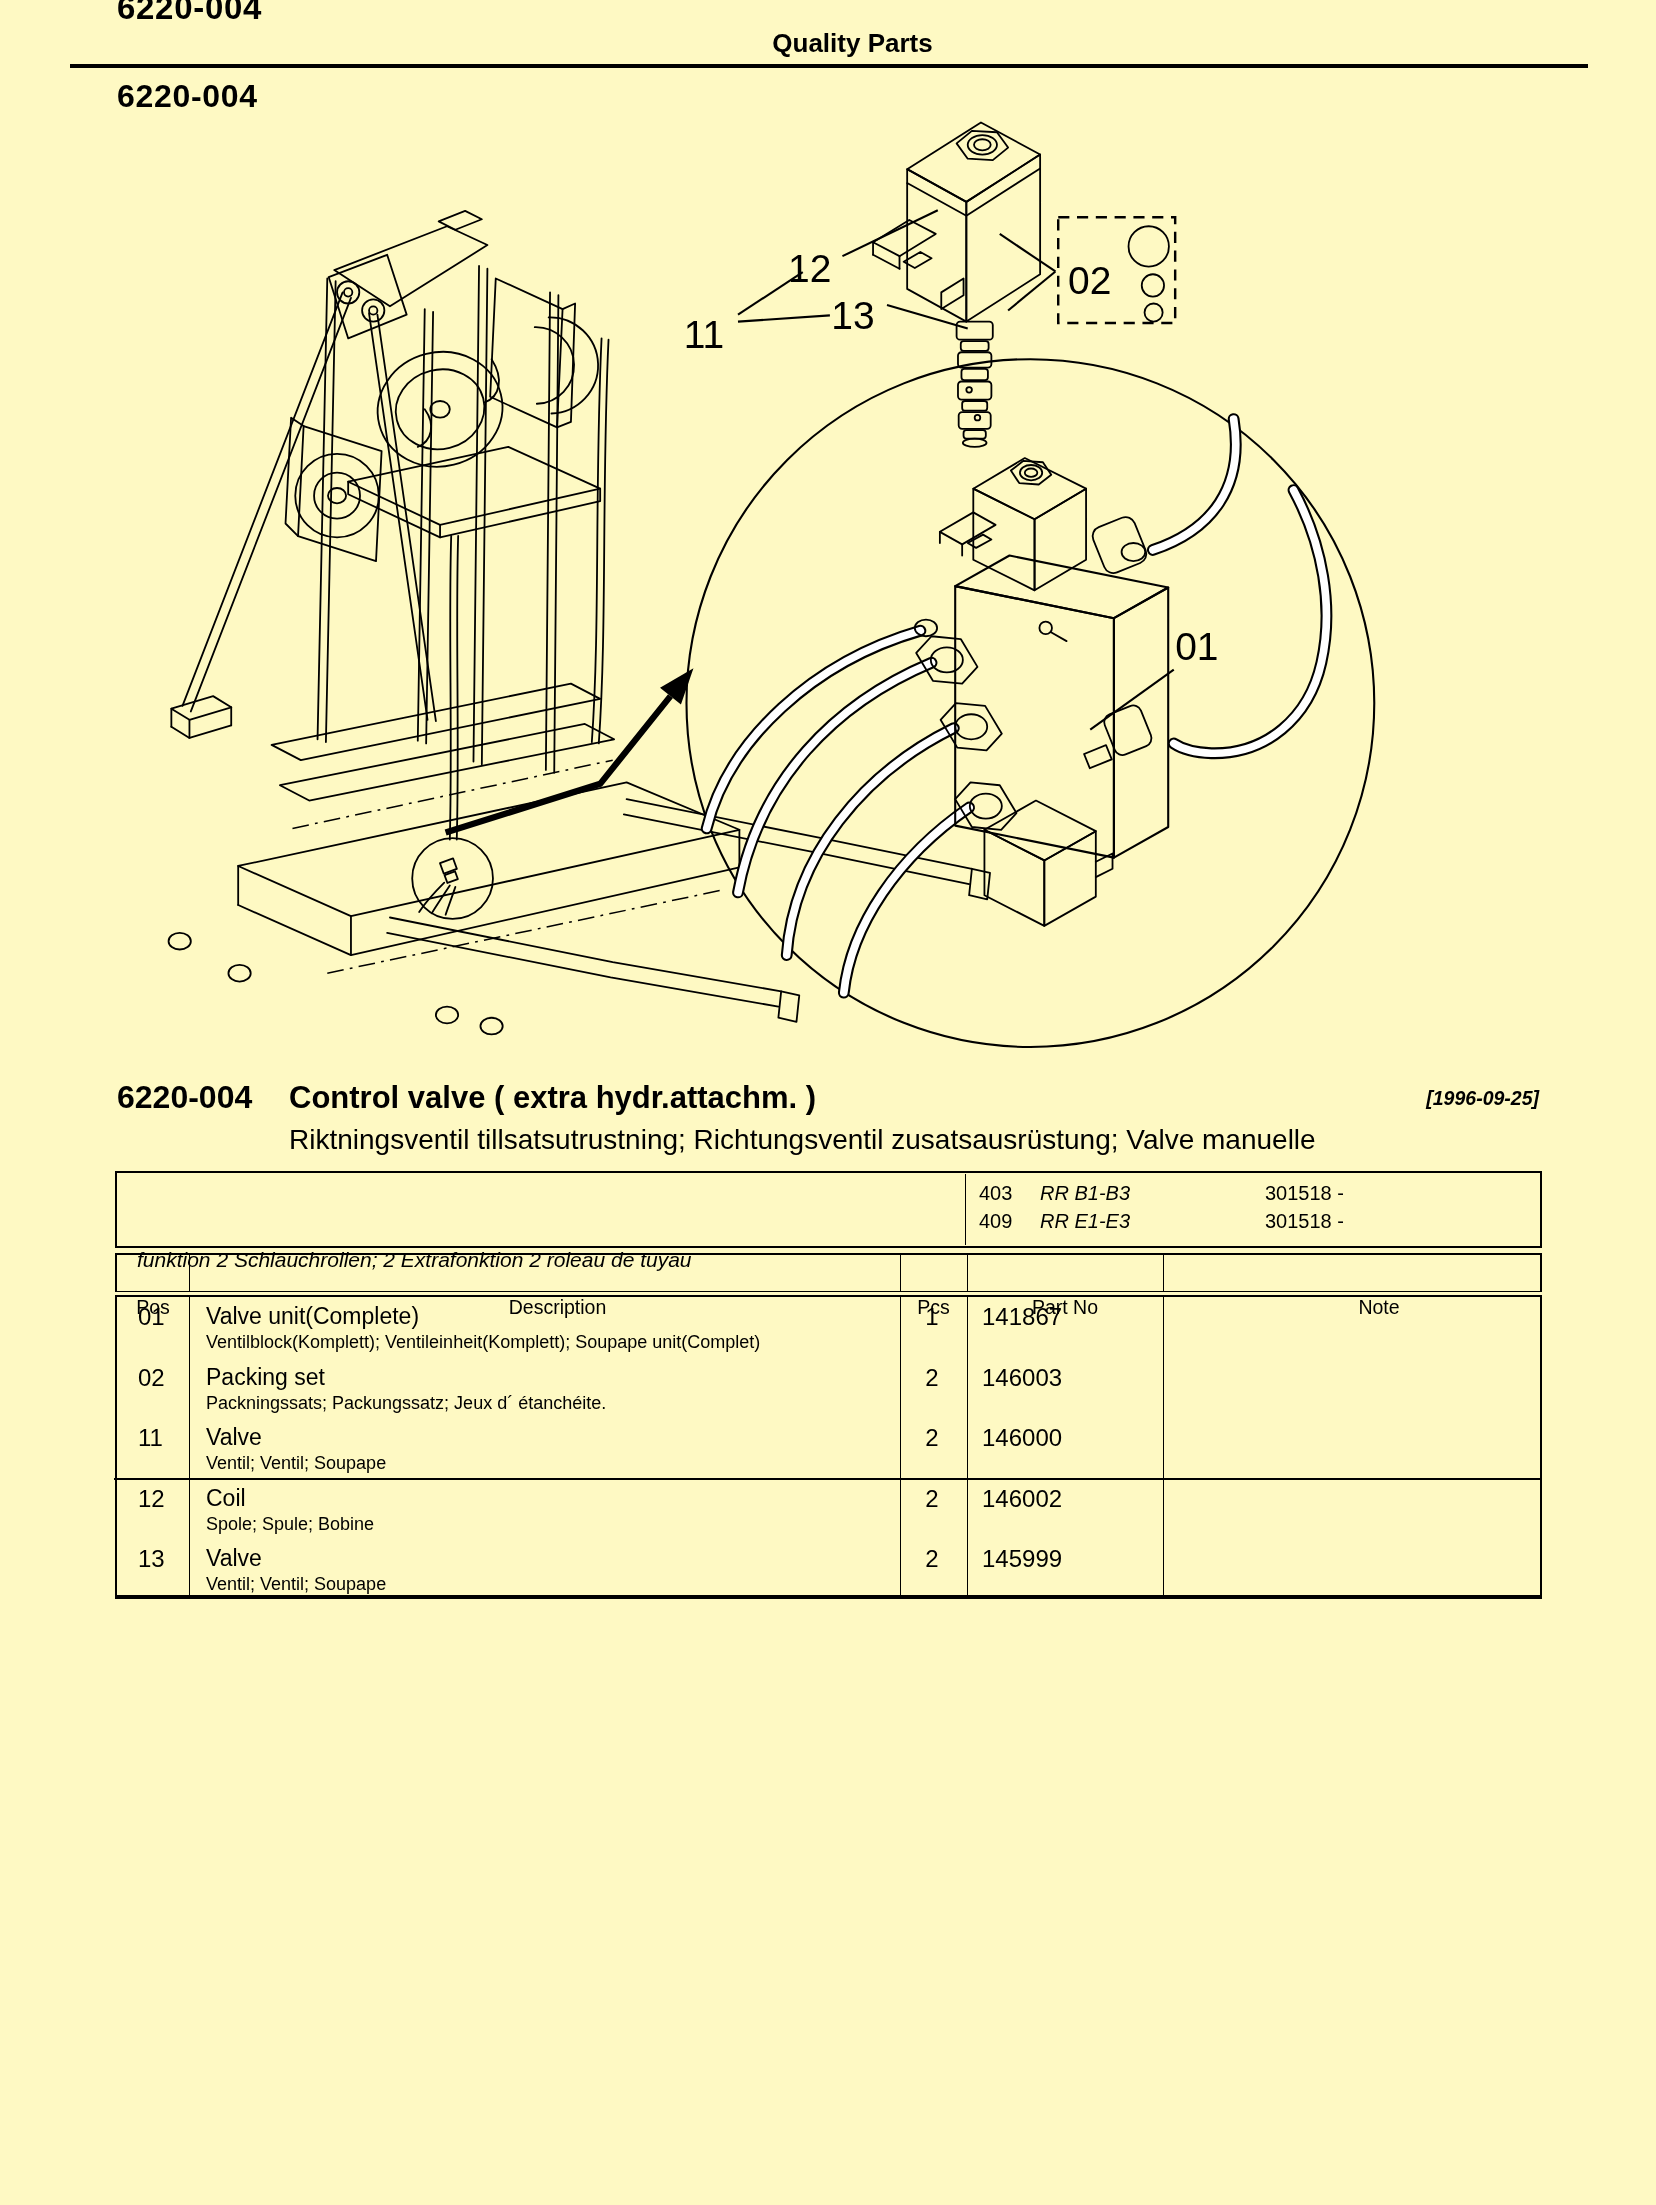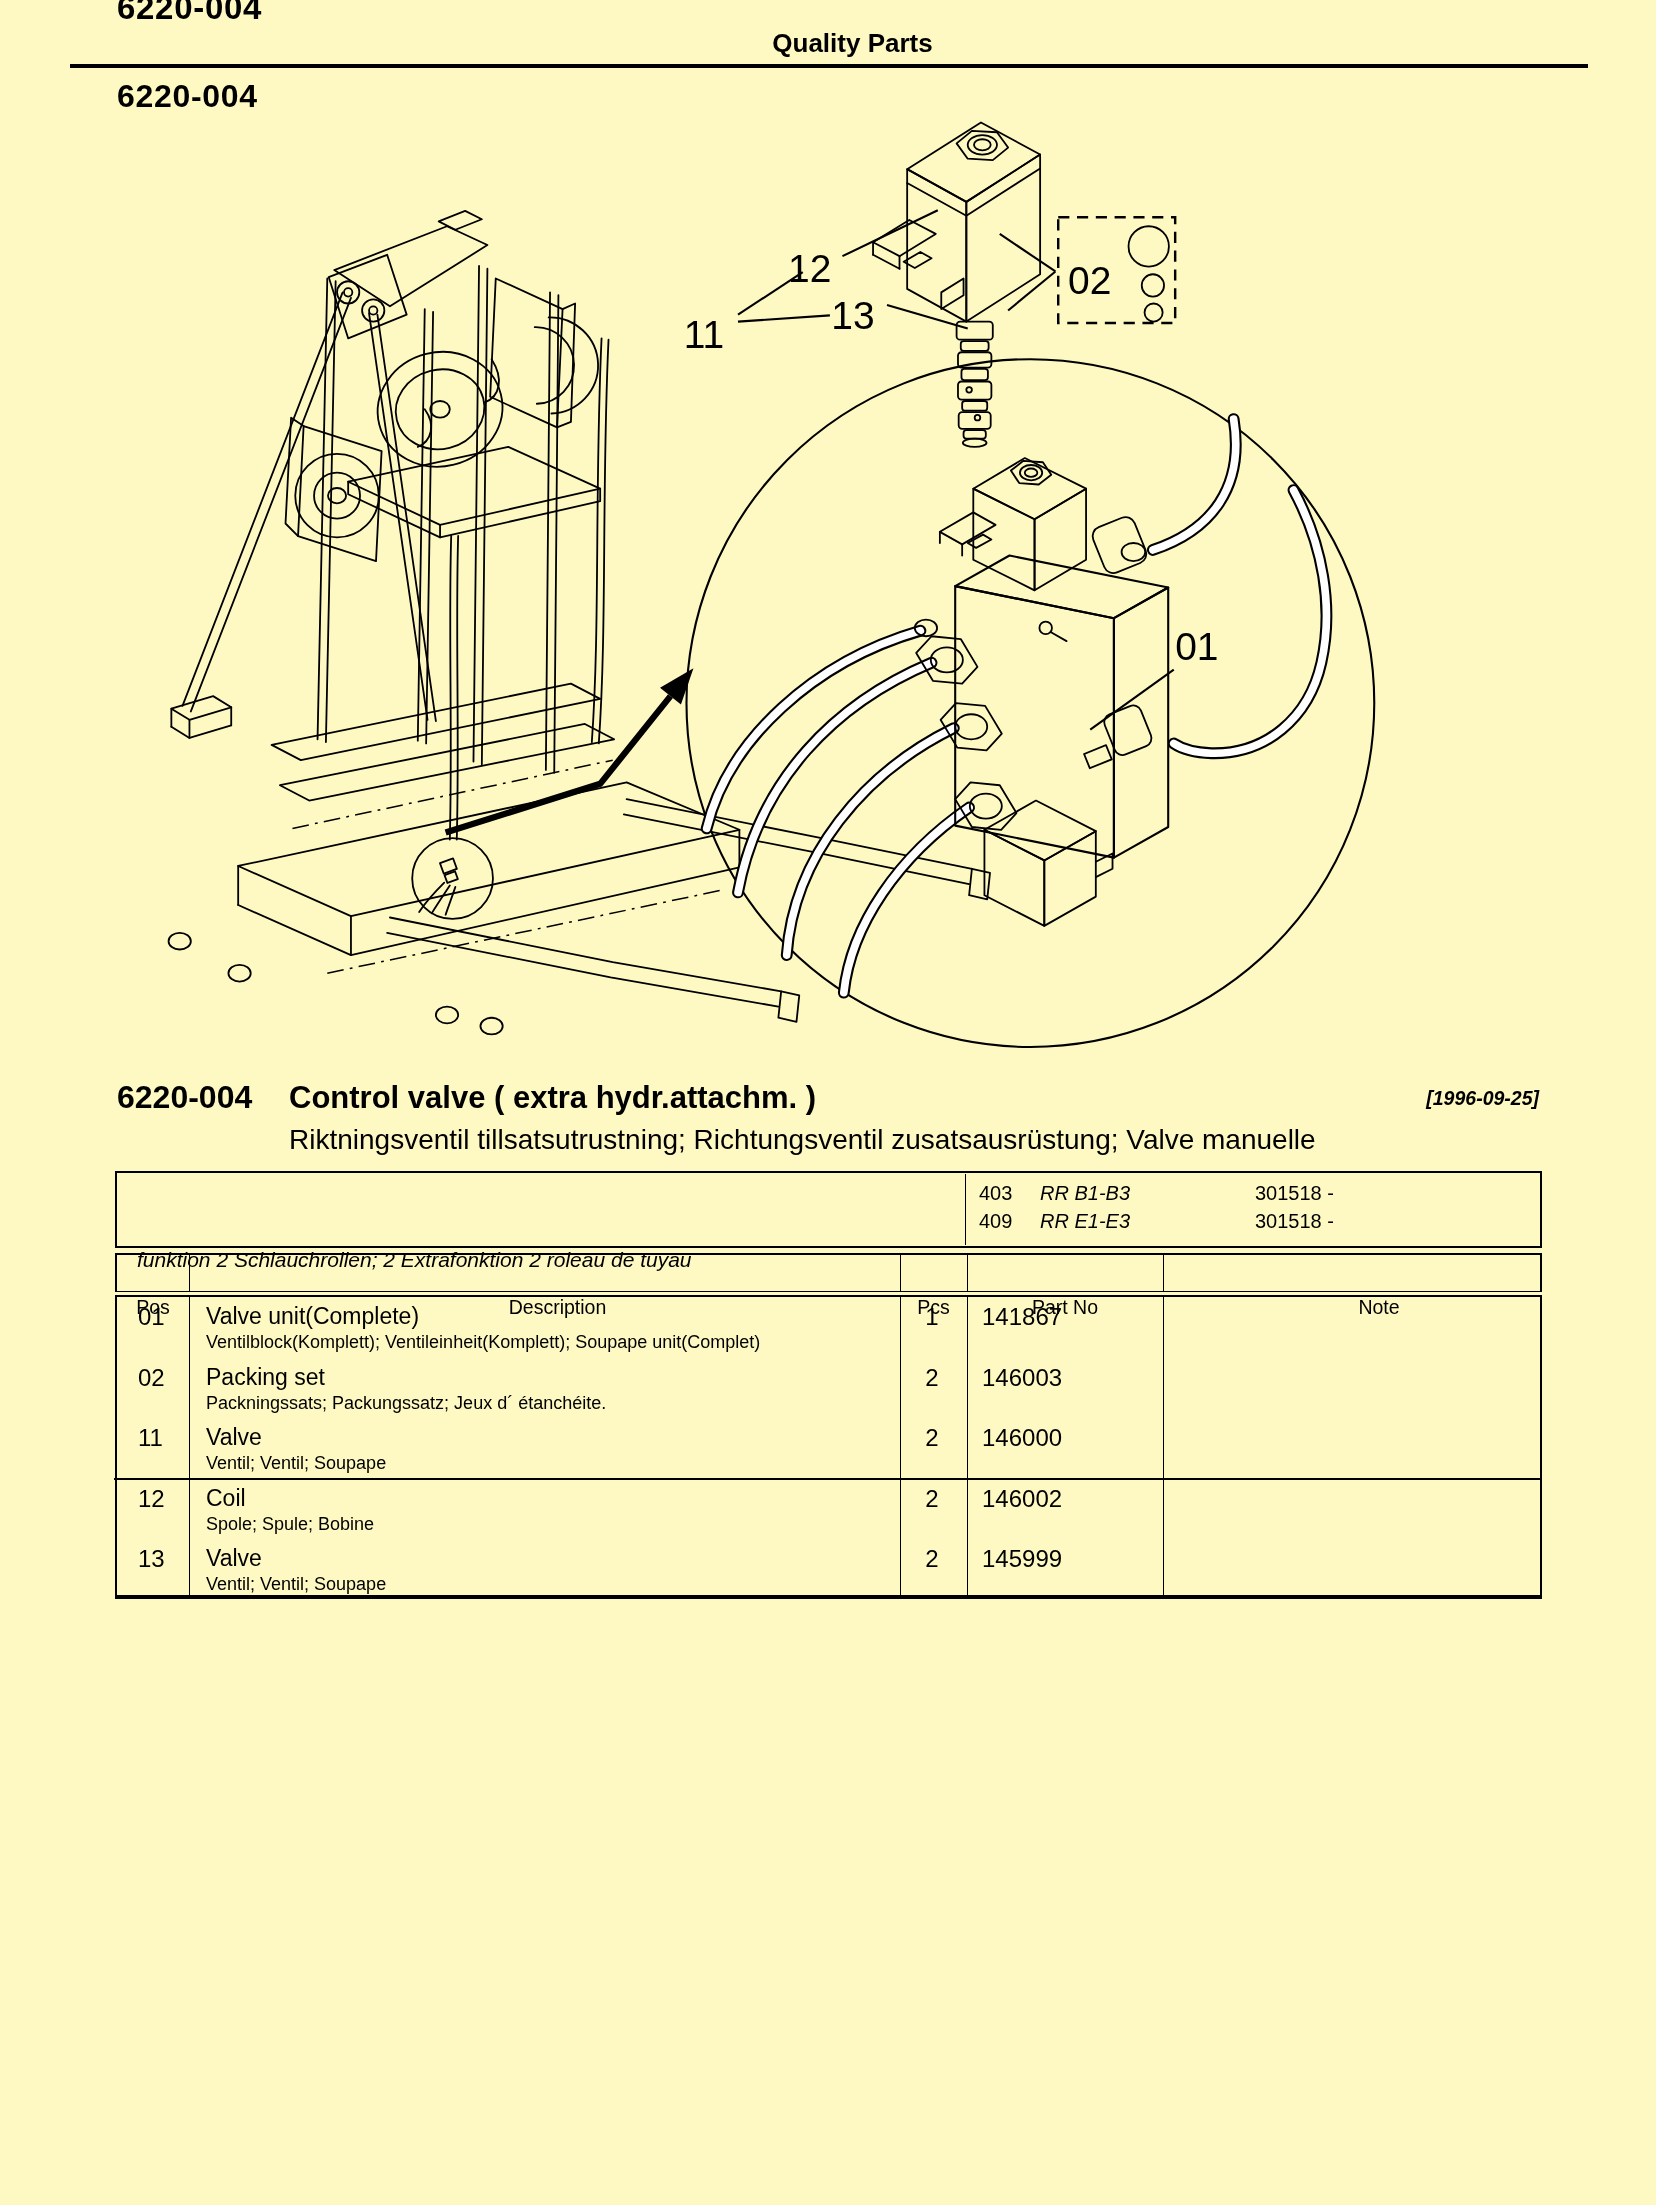--- a/index.html
+++ b/index.html
@@ -23,21 +23,21 @@
   .sec-date{left:1364px;top:1087px;width:175px;text-align:right;font-size:19.5px;font-weight:bold;font-style:italic;}
   .sec-subtitle{left:289px;top:1124px;font-size:28px;}
   
   .variant-box{left:115px;top:1171px;width:1427px;height:77px;border:2.8px solid #000;box-sizing:border-box;}
   .variant-line1{left:137px;top:1181px;font-size:21px;font-style:italic;}
   .variant-line2{left:137px;top:1210px;font-size:21px;font-style:italic;margin-top:38px;}
   .variant-divider{left:965px;top:1174px;width:1.4px;height:71px;background:#000;}
   .code-row{position:absolute;font-size:20px;}
   .code-model{position:absolute;left:0;}
   .code-series{position:absolute;left:61px;font-style:italic;}
-  .code-serial{position:absolute;left:276px;}
+  .code-serial{position:absolute;left:286px;}
   
   .tbl-header{left:115px;top:1253px;width:1427px;height:39px;border-top:2.8px solid #000;border-left:2.8px solid #000;border-right:2.8px solid #000;box-sizing:border-box;}
   .tbl-rule-a{left:115px;top:1291px;width:1427px;height:1.4px;background:#000;}
   .tbl-rule-b{left:115px;top:1295px;width:1427px;height:2.1px;background:#000;}
   .tbl-body{left:115px;top:1297px;width:1427px;height:302px;border-left:2.8px solid #000;border-right:2.8px solid #000;border-bottom:4.2px solid #000;box-sizing:border-box;}
   .hcell{position:absolute;top:8.4px;font-size:19.5px;text-align:center;margin-top:33px;}
   .h-pos{left:0;width:72px;}
   .h-desc{left:72px;width:711px;padding-left:13px;}
   .h-pcs{left:783px;width:67px;}
   .h-part{left:850px;width:196px;}

